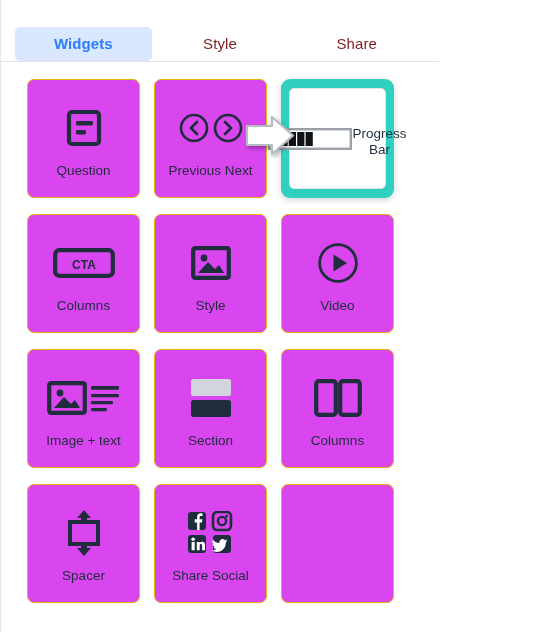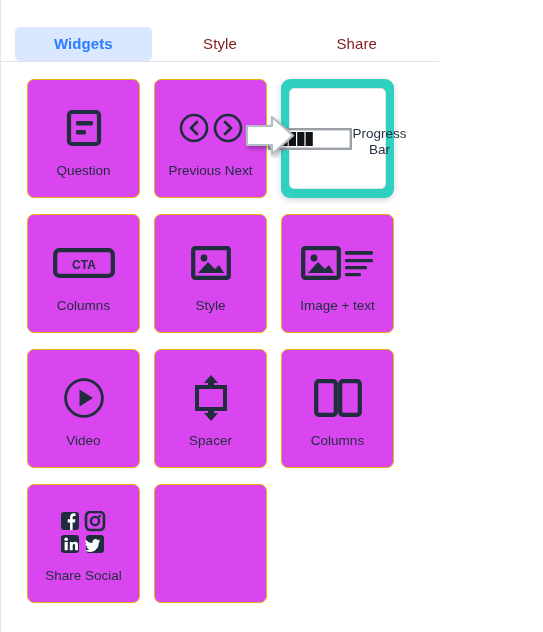--- a/index.html
+++ b/index.html
@@ -201,65 +201,74 @@
           <rect x="2.2" y="2.2" width="35.6" height="29.6" rx="2" fill="none" stroke="#1f2d3d" stroke-width="4.2"></rect>
           <circle cx="13" cy="12" r="3.4" class="nv"></circle>
           <path d="M7 27 L17 16 L24 23 L28 19 L33 27 Z" class="nv"></path>
         </svg>
       </div>
       <div class="cap">Style</div>
     </div>
 
     <div class="card">
       <div class="ico">
+        <svg width="42" height="42" viewBox="0 0 42 42">
+          <circle cx="21" cy="21" r="18.4" fill="none" stroke="#1f2d3d" stroke-width="2.8"></circle>
+          <path d="M16.5 12.5 L30 21 L16.5 29.5 Z" class="nv"></path>
+        </svg>
+      </div>
+      <div class="cap">Video</div>
+    </div>
+
+    <div class="card">
+      <div class="ico">
         <svg width="74" height="34" viewBox="0 0 74 34">
           <rect x="2.2" y="2.2" width="35.6" height="29.6" rx="2" fill="none" stroke="#1f2d3d" stroke-width="4.2"></rect>
           <circle cx="13" cy="12" r="3.4" class="nv"></circle>
           <path d="M7 27 L17 16 L24 23 L28 19 L33 27 Z" class="nv"></path>
           <g class="nv">
             <rect x="44" y="5" width="28" height="3.8" rx="1.4"></rect>
             <rect x="44" y="13" width="28" height="3.2" rx="1.3"></rect>
             <rect x="44" y="20" width="22" height="3.2" rx="1.3"></rect>
             <rect x="44" y="27" width="16" height="3.2" rx="1.3"></rect>
           </g>
         </svg>
       </div>
       <div class="cap">Image + text</div>
     </div>
 
     <div class="card">
       <div class="ico">
-        <svg width="42" height="42" viewBox="0 0 42 42">
-          <circle cx="21" cy="21" r="18.4" fill="none" stroke="#1f2d3d" stroke-width="2.8"></circle>
-          <path d="M16.5 12.5 L30 21 L16.5 29.5 Z" class="nv"></path>
-        </svg>
-      </div>
-      <div class="cap">Video</div>
-    </div>
-
+        <svg width="46" height="44" viewBox="0 0 46 44">
+          <rect x="3" y="3" width="40" height="17" rx="2.5" fill="#d2d6dc"></rect>
+          <rect x="3" y="24" width="40" height="17" rx="2.5" fill="#1f2d3d"></rect>
+        </svg>
+      </div>
+      <div class="cap">Section</div>
+    </div>
+
+    <div class="card">
+      <div class="ico">
+        <svg width="48" height="38" viewBox="0 0 48 38">
+          <rect x="2.2" y="2.2" width="19.6" height="33.6" rx="2.5" fill="none" stroke="#1f2d3d" stroke-width="4.2"></rect>
+          <rect x="26.2" y="2.2" width="19.6" height="33.6" rx="2.5" fill="none" stroke="#1f2d3d" stroke-width="4.2"></rect>
+        </svg>
+      </div>
+      <div class="cap">Columns</div>
+    </div>
 
     <div class="card">
       <div class="ico">
         <svg width="44" height="48" viewBox="0 0 44 48">
           <rect x="8" y="13" width="28" height="22" fill="none" stroke="#1f2d3d" stroke-width="4"></rect>
           <path d="M22 1 L29 9 L25 9 L25 13 L19 13 L19 9 L15 9 Z" class="nv"></path>
           <path d="M22 47 L15 39 L19 39 L19 35 L25 35 L25 39 L29 39 Z" class="nv"></path>
         </svg>
       </div>
       <div class="cap">Spacer</div>
-    </div>
-
-    <div class="card">
-      <div class="ico">
-        <svg width="48" height="38" viewBox="0 0 48 38">
-          <rect x="2.2" y="2.2" width="19.6" height="33.6" rx="2.5" fill="none" stroke="#1f2d3d" stroke-width="4.2"></rect>
-          <rect x="26.2" y="2.2" width="19.6" height="33.6" rx="2.5" fill="none" stroke="#1f2d3d" stroke-width="4.2"></rect>
-        </svg>
-      </div>
-      <div class="cap">Columns</div>
     </div>
 
     <div class="card">
       <div class="ico">
         <svg width="48" height="44" viewBox="0 0 48 44">
 
           <g>
             <rect x="1" y="1" width="18" height="18" rx="3.2" class="nv"></rect>
             <path d="M12.6 19 L12.6 11.4 L15 11.4 L15.4 8.3 L12.6 8.3 L12.6 6.6
                      C12.6 5.7 12.9 5.1 14.2 5.1 L15.5 5.1 L15.5 2.4

